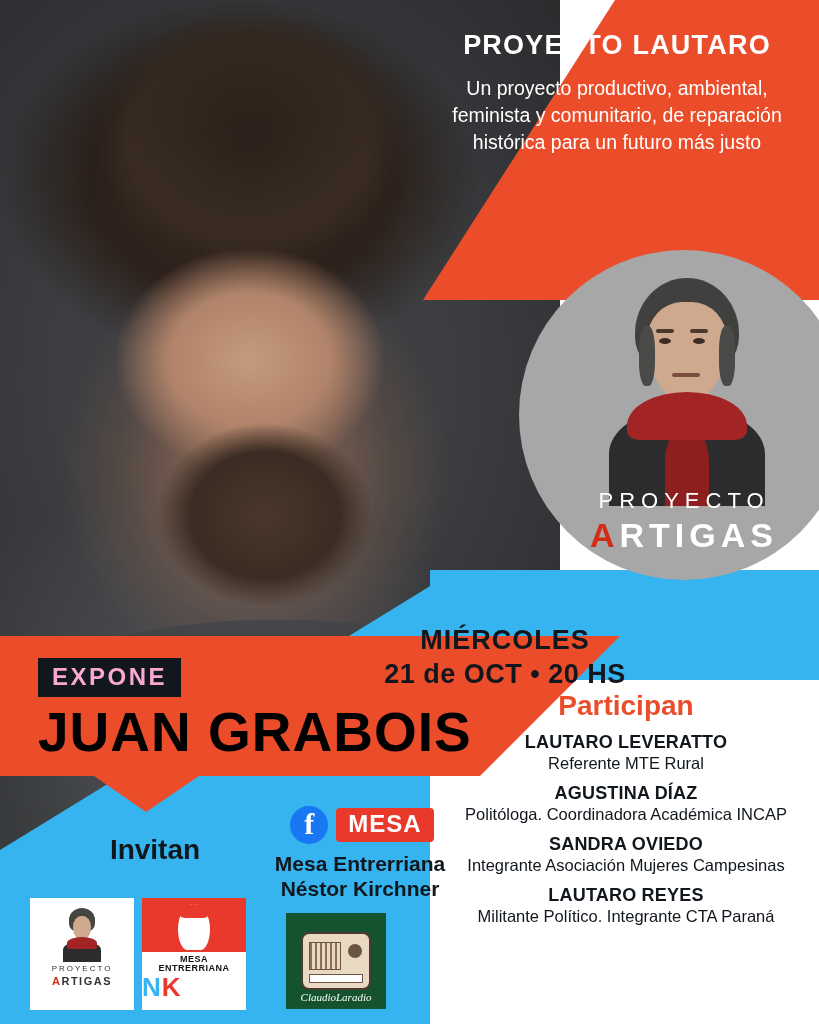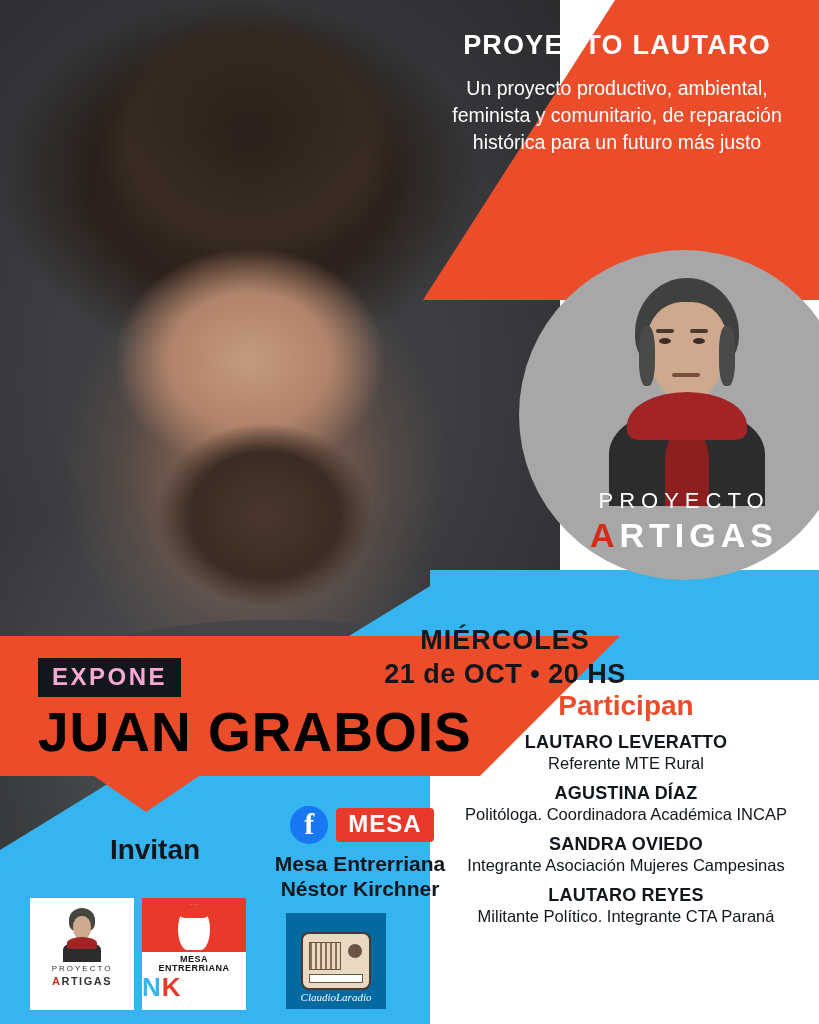--- a/index.html
+++ b/index.html
@@ -407,21 +407,21 @@
   .lg2-nk .n { color:#35b4ef; }
   .lg2-nk .k { color:#e9392c; }
 
   
   .logo-radio {
     position: absolute;
     left: 286px;
     top: 913px;
     width: 100px;
     height: 96px;
-    background: #0369a1;
+    background: #14532d;
     display: flex;
     align-items: center;
     justify-content: center;
   }
   .radio-body {
     width: 66px;
     height: 54px;
     background: #e9d9c3;
     border-radius: 8px;
     position: relative;

